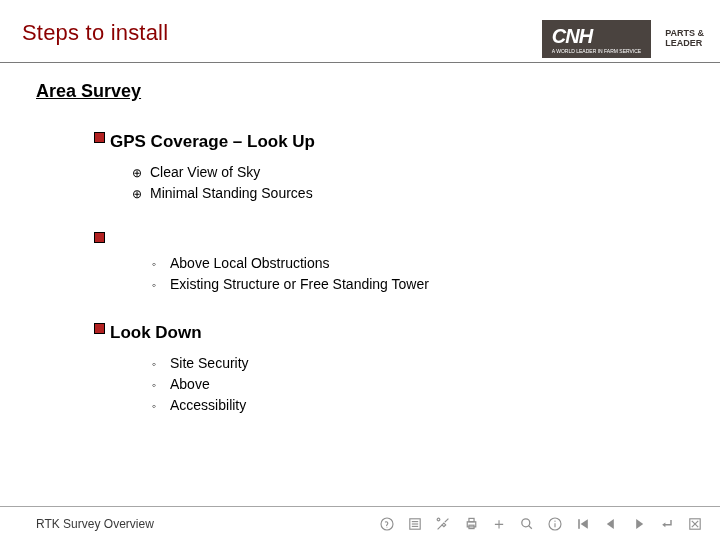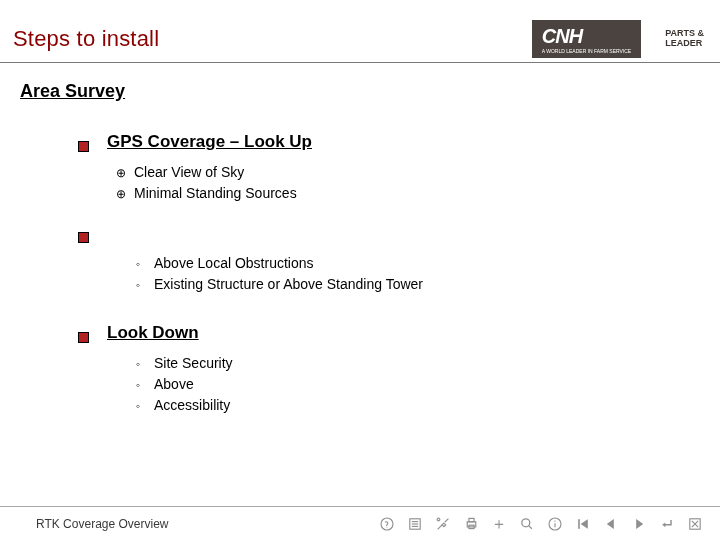--- a/index.html
+++ b/index.html
@@ -7,34 +7,34 @@
     width: 720px;
     height: 540px;
     font-family: Arial, Helvetica, sans-serif;
     background: #fff;
     position: relative;
     overflow: hidden;
   }
   .header {
     display: flex;
     justify-content: space-between;
-    align-items: center;
-    padding: 20px 16px 4px 13px;
+    align-items: flex-start;
+    padding: 20px 16px 4px 22px;
     border-bottom: 1px solid #7a7a7a;
   }
   .title {
     font-size: 22px;
     font-weight: normal;
     color: #8b0000;
     letter-spacing: 0.2px;
   }
   .logo-block {
     display: flex;
     align-items: center;
-    gap: 6px;
+    gap: 14px;
   }
   .logo-box {
     display: flex;
     align-items: center;
     justify-content: center;
     background: #4a433f;
     padding: 6px 10px 4px 10px;
   }
   .logo-text {
     font-family: "Arial Black", Arial, sans-serif;
@@ -55,44 +55,42 @@
     margin-top: 1px;
     font-weight: normal;
     font-family: Arial;
   }
   .tagline {
     font-family: "Arial Black", Arial, sans-serif;
     font-weight: 900;
     font-size: 9px;
     line-height: 1.1;
     color: #3a3330;
-    margin-left: 18px;
   }
 
   .content {
-    padding: 18px 20px 0 20px;
+    padding: 18px 20px 0 36px;
   }
   .subheading {
     font-size: 18px;
     font-weight: bold;
     text-decoration: underline;
     color: #000;
     margin-bottom: 30px;
   }
 
   .topic {
     margin-left: 58px;
     margin-bottom: 28px;
   }
   .topic-head {
     display: flex;
-    align-items: flex-end;
-    gap: 18px;
+    align-items: flex-start;
+    gap: 5px;
     margin-bottom: 10px;
-    text-decoration: underline;
   }
   .sq-bullet {
     width: 11px;
     height: 11px;
     background: #b22222;
     border: 1px solid #000;
     display: inline-block;
   }
   .topic-title {
     font-size: 17px;
@@ -197,21 +195,21 @@
     <div class="topic-head">
       <span class="sq-bullet"></span>
     </div>
     <ul class="subpoints tight">
       <li>
           <span class="circ-bullet">◦</span>
           <span>Above Local Obstructions</span>
         </li>
       <li>
           <span class="circ-bullet">◦</span>
-          <span>Existing Structure or Above Standing Tower</span>
+          <span>Existing Structure or Free Standing Tower</span>
         </li>
     </ul>
   </div>
 
   <div class="topic">
     <div class="topic-head">
       <span class="sq-bullet"></span>
       <span class="topic-title">Look Down</span>
     </div>
     <ul class="subpoints tight">
@@ -225,21 +223,21 @@
         </li>
       <li>
           <span class="circ-bullet">◦</span>
           <span>Accessibility</span>
         </li>
     </ul>
   </div>
 </div>
 
 <div class="footer">
-  <div class="footer-label">RTK Coverage Overview</div>
+  <div class="footer-label">RTK Survey Overview</div>
   <div class="toolbar">
     <span class="icon">
       <svg viewBox="0 0 20 20" width="16" height="16" fill="none" stroke="currentColor" stroke-width="1.4">
           <circle cx="10" cy="10" r="7.5"></circle>
           <path d="M8 7.5a2 2 0 013 1.7c0 1.3-1.5 1.6-1.5 2.8" stroke-linecap="round"></path>
           <circle cx="10" cy="14" r="0.6" fill="currentColor" stroke="none"></circle>
         </svg>
     </span>
     <span class="icon">
       <svg viewBox="0 0 20 20" width="16" height="16" fill="none" stroke="currentColor" stroke-width="1.4">

